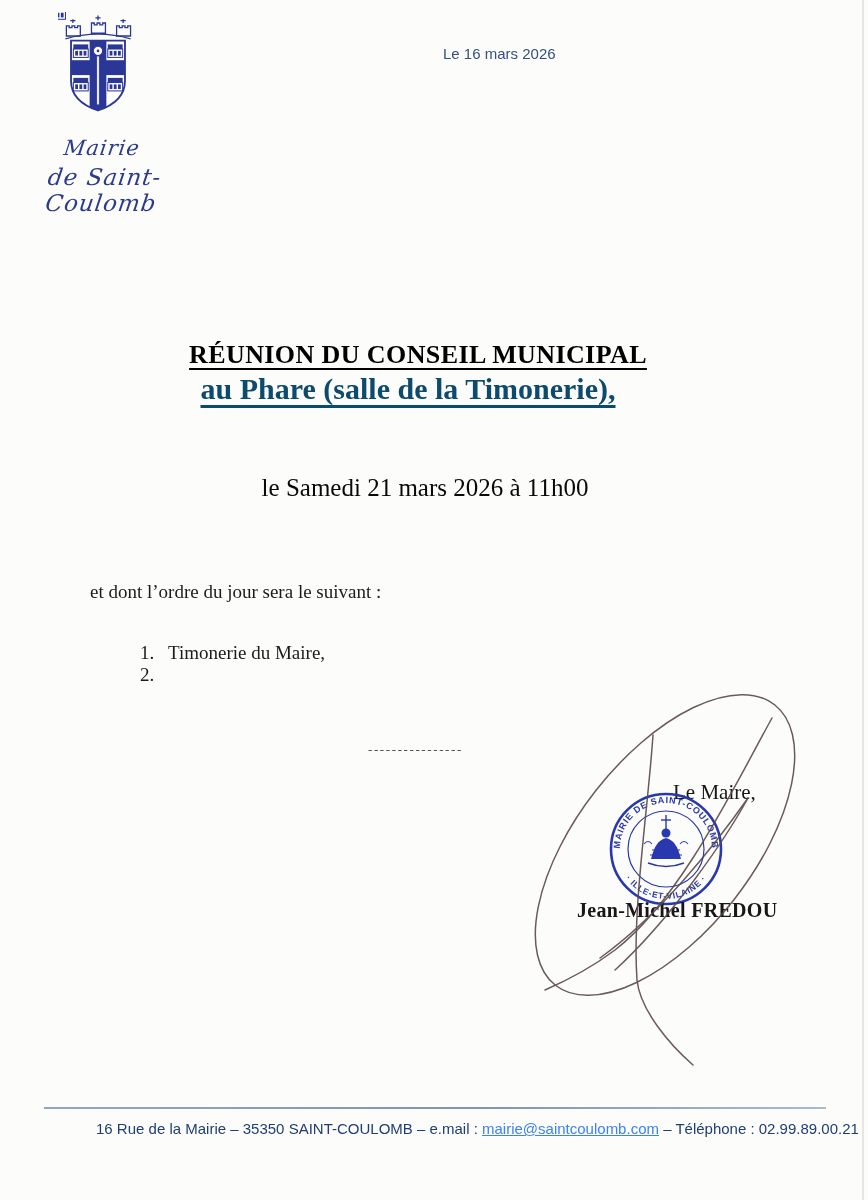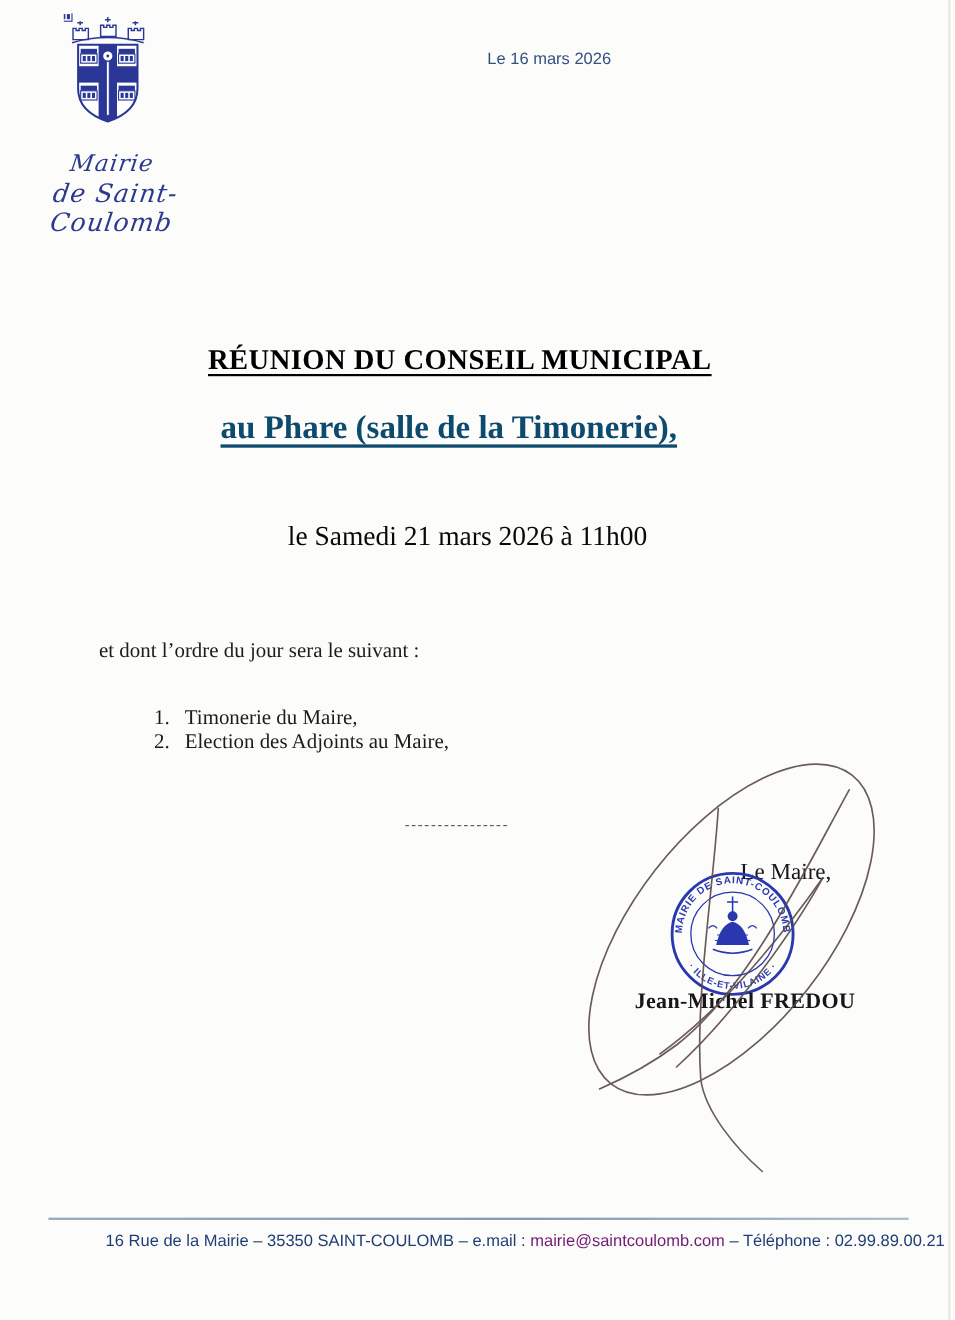--- a/index.html
+++ b/index.html
@@ -33,21 +33,21 @@
   .logo-script-2 { left: 8px;  top: 164px; width: 190px; font-size: 23px; }
 
   .sent-date {
     left: 443px; top: 45px;
     font-family: "Liberation Sans", sans-serif;
     font-size: 15px; color: #33507f;
   }
 
   
   .doc-title-1 {
-    left: 418px; top: 312px; transform: translateX(-50%);
+    left: 418px; top: 340px; transform: translateX(-50%);
     font-size: 26px; font-weight: bold; color: #000;
     white-space: nowrap;
     text-decoration: underline;
     text-decoration-thickness: 2px;
     text-underline-offset: 5px;
     letter-spacing: 0.4px;
   }
   .doc-title-2 {
     left: 408px; top: 372px; transform: translateX(-50%);
     font-size: 30px; font-weight: bold; color: #0c4a6e;
@@ -82,21 +82,21 @@
   
   .footer-rule {
     left: 44px; top: 1107px; width: 782px; height: 2px;
     background: linear-gradient(to right, #93a9bb, #7e97ac 55%, #a9bcca);
   }
   .footer-line {
     left: 96px; top: 1120px; width: 640px;
     font-family: "Liberation Sans", sans-serif;
     font-size: 15px; color: #1f3e75; white-space: nowrap;
   }
-  .footer-email { color: #701a75; }
+  .footer-email { text-decoration: underline; color: #3b82f6; }
 </style>
 </head>
 <body>
 
 <div class="scan-edge-right"></div>
 
 <div class="abs crest-wrap">
   <svg width="80" height="102" viewBox="0 0 86 106">
     <g stroke="#2b3796" fill="#ffffff">
 
@@ -149,21 +149,20 @@
 
 <div class="abs intro-line">et dont l’ordre du jour sera le suivant :</div>
 
 <div class="abs agenda">
   <div class="agenda-row">
     <span class="agenda-num">1.</span>
     <span>Timonerie du Maire,</span>
   </div>
   <div class="agenda-row">
     <span class="agenda-num">2.</span>
-    <span>Election des Adjoints au Maire,</span>
   </div>
 </div>
 
 <div class="abs separator-dashes">----------------</div>
 
 <div class="abs role-line">Le Maire,</div>
 
 <div class="abs stamp-wrap">
   <svg width="120" height="120" viewBox="0 0 120 120">
     <g fill="none" stroke="#2a38b0">

